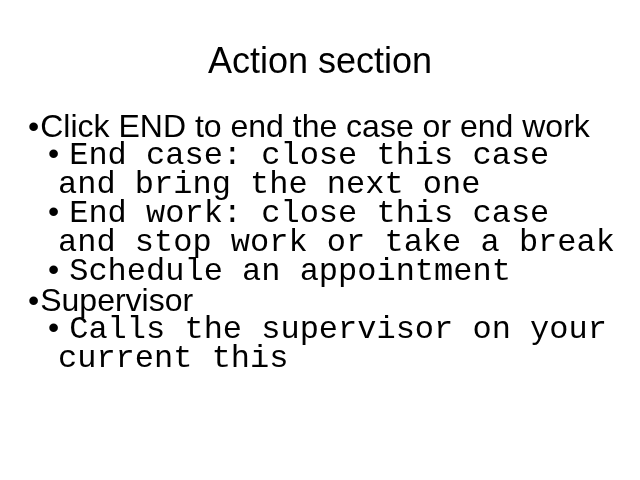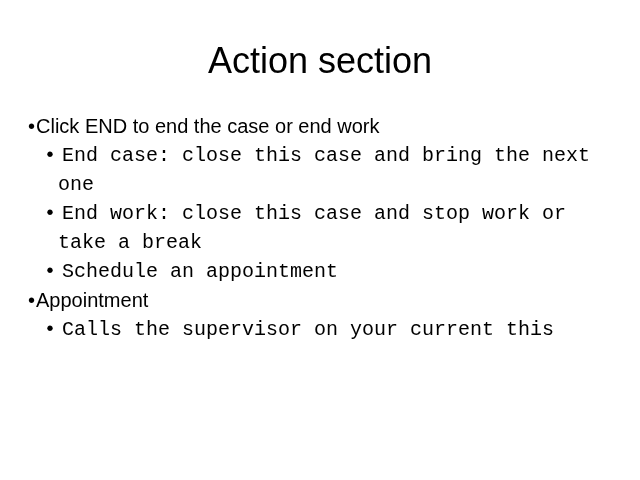--- a/index.html
+++ b/index.html
@@ -27,21 +27,21 @@
     line-height: 42px;
     font-weight: 400;
     margin: 0;
     letter-spacing: 0;
   }
   .bullets {
     position: absolute;
     top: 112px;
     left: 0;
     width: 640px;
-    font-size: 20px;
+    font-size: 32px;
     line-height: 29px;
   }
   .line { margin: 0; }
   .l1 {
     margin-left: 28px;
     width: 578px;
     padding-left: 9px;
     text-indent: -9px;
   }
   .l2 {
@@ -58,16 +58,16 @@
 <body>
 
 <div class="slide">
   <h1 class="title">Action section</h1>
 
   <div class="bullets">
     <div class="line l1"><span class="bullet">•</span><span>Click END to end the case or end work</span></div>
     <div class="line l2"><span class="bullet">•</span><span>End case: close this case and bring the next one</span></div>
     <div class="line l2"><span class="bullet">•</span><span>End work: close this case and stop work or take a break</span></div>
     <div class="line l2"><span class="bullet">•</span><span>Schedule an appointment</span></div>
-    <div class="line l1"><span class="bullet">•</span><span>Appointment</span></div>
+    <div class="line l1"><span class="bullet">•</span><span>Supervisor</span></div>
     <div class="line l2"><span class="bullet">•</span><span>Calls the supervisor on your current this</span></div>
   </div>
 </div>
 
 </body></html>

